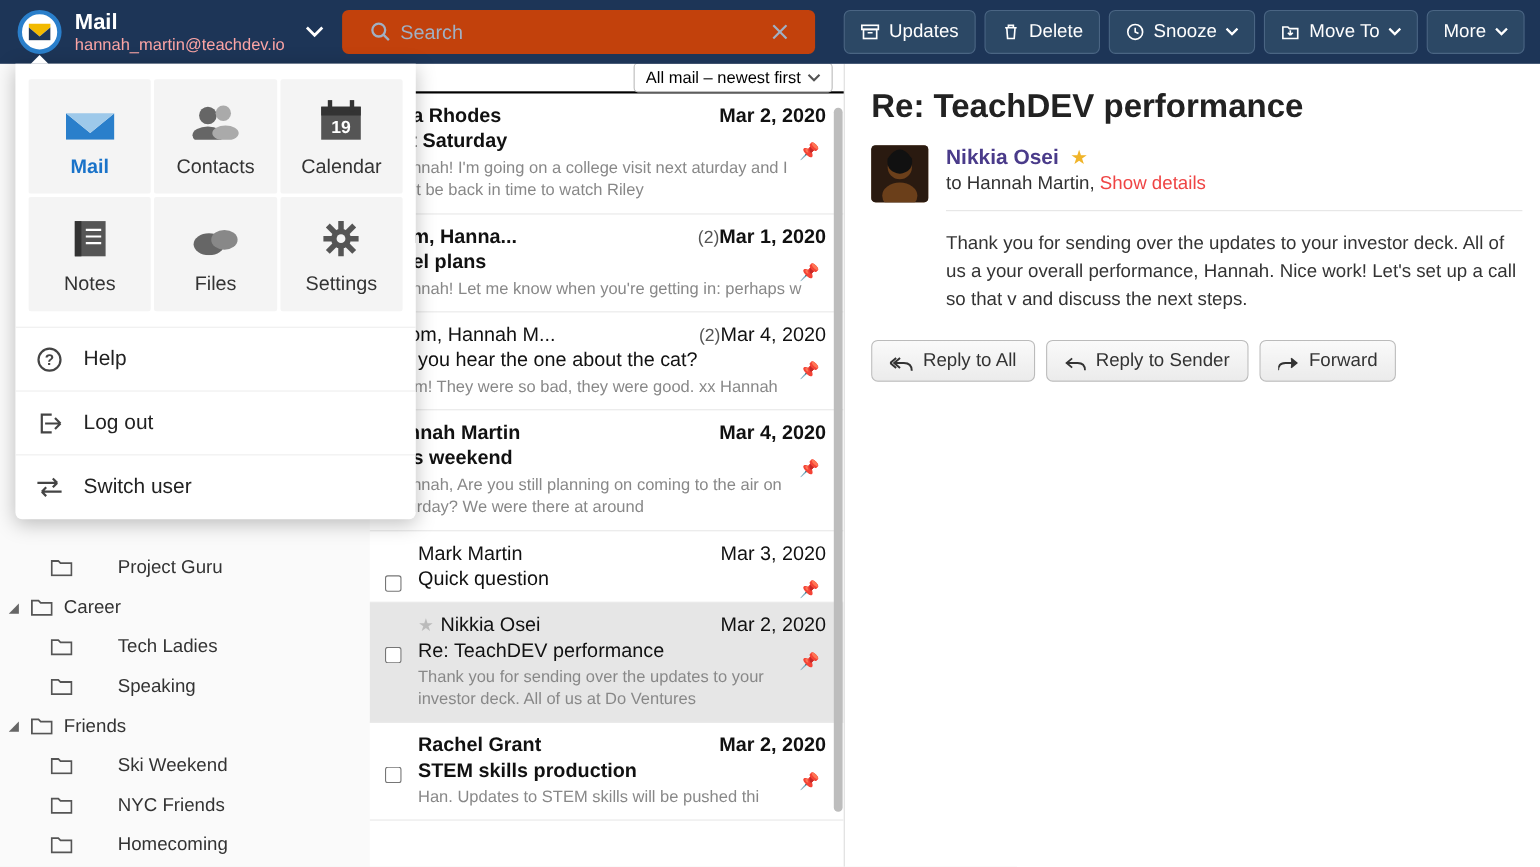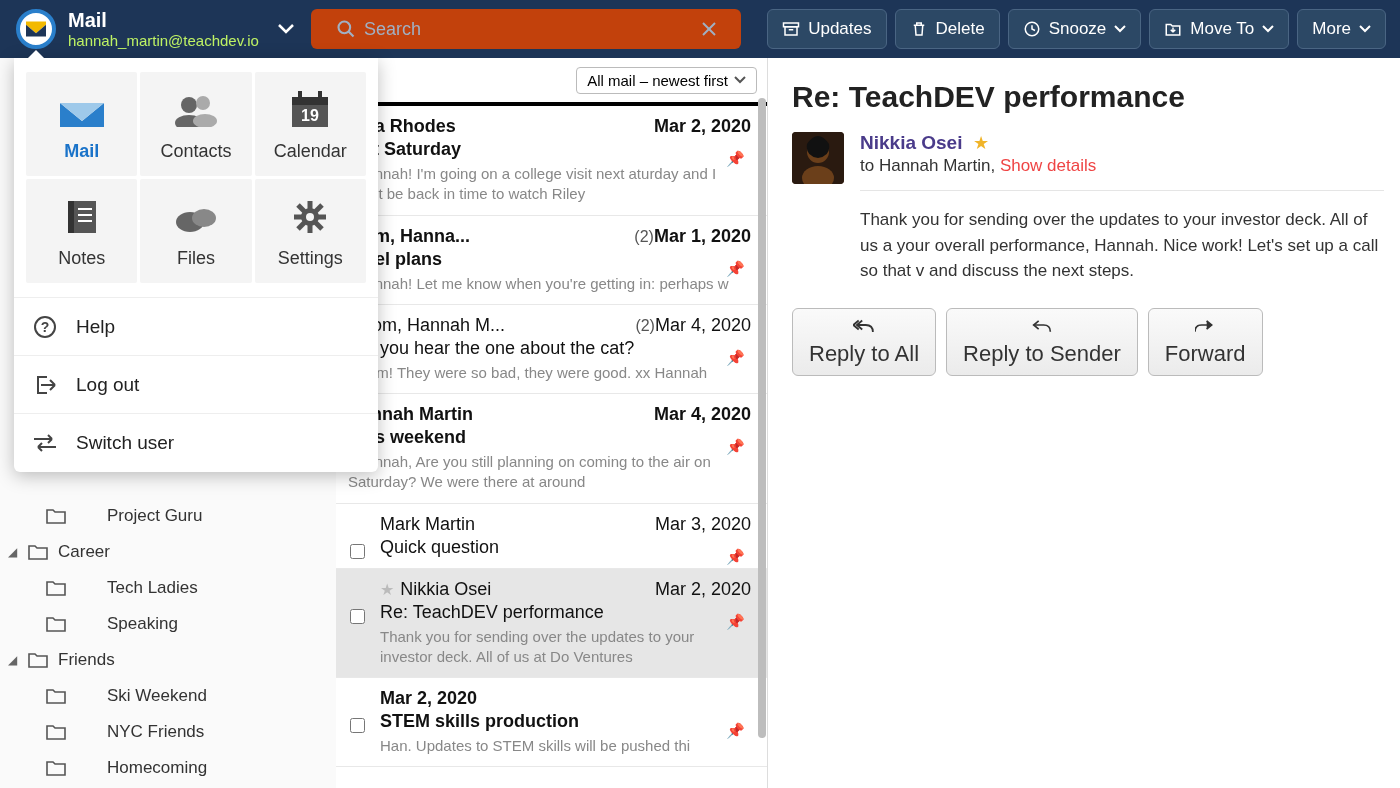--- a/index.html
+++ b/index.html
@@ -2,37 +2,37 @@
 <html><head>
 <meta charset="utf-8">
 <style>
 * { margin: 0; padding: 0; box-sizing: border-box; font-family: -apple-system, BlinkMacSystemFont, "Segoe UI", Helvetica, Arial, sans-serif; }
 body { width: 1400px; height: 788px; overflow: hidden; background: #f5f5f5; position: relative; }
 .header { height: 58px; background: #1d3557; display: flex; align-items: center; padding: 0 10px; color: #fff; position: relative; z-index: 10; }
 .logo { width: 40px; height: 40px; background: #fff; border-radius: 50%; display: flex; align-items: center; justify-content: center; border: 4px solid #2a7fcb; margin-left: 6px; }
 .logo-inner { width: 20px; height: 16px; }
 .account { margin-left: 12px; line-height: 1.15; }
 .account-title { font-size: 20px; font-weight: 600; }
-.account-email { font-size: 15px; color: #bef264; text-align: right; }
+.account-email { font-size: 15px; color: #fca5a5; text-align: right; }
 .account-arrow { margin: 0 16px 0 18px; cursor: pointer; }
 .search-box { flex: 0 0 430px; height: 40px; background: #c2410c; border-radius: 6px; display: flex; align-items: center; padding: 0 25px; }
 .search-input { flex: 1; background: transparent; border: none; outline: none; color: #fff; font-size: 18px; margin-left: 8px; }
 .search-input::placeholder { color: #a0b0c4; }
 .header-spacer { flex: 1; }
 .toolbar { display: flex; gap: 8px; margin-right: 4px; }
 .tbtn { height: 40px; background: #2c4865; border: 1px solid #4a6583; border-radius: 6px; color: #fff; display: flex; align-items: center; padding: 0 14px; font-size: 17px; cursor: pointer; gap: 8px; }
 .main { display: flex; height: 730px; }
 .sidebar { width: 336px; background: #fafafa; padding-top: 440px; overflow: hidden; }
 .folder-row { display: flex; align-items: center; height: 36px; font-size: 17px; color: #333; cursor: pointer; }
 .folder-row.parent { padding-left: 8px; }
 .folder-row.child { padding-left: 42px; gap: 31px; }
 .folder-arrow { width: 16px; color: #666; font-size: 12px; }
 .folder-icon { margin: 0 10px 0 4px; color: #555; }
 .list-col { width: 432px; background: #fff; border-right: 1px solid #ddd; display: flex; flex-direction: column; position: relative; }
-.filter-bar { height: 48px; display: flex; align-items: center; justify-content: flex-end; padding: 0 10px; border-bottom: 4px solid #000000; }
+.filter-bar { height: 27px; display: flex; align-items: center; justify-content: flex-end; padding: 0 10px; border-bottom: 2px solid #000000; }
 .filter-btn { border: 1px solid #bbb; border-radius: 4px; padding: 4px 10px; font-size: 15px; display: flex; align-items: center; gap: 6px; cursor: pointer; background: #fff; }
 .list-scroll { flex: 1; overflow: hidden; position: relative; }
 .msg { border-bottom: 1px solid #e8e8e8; padding: 10px 16px 10px 12px; position: relative; cursor: pointer; }
 .msg.selected { background: #e6e6e6; }
 .msg-top { display: flex; align-items: baseline; }
 .msg-from { font-size: 18px; font-weight: 700; color: #111; flex: 1; }
 .msg-from.read { font-weight: 400; }
 .msg-count { color: #555; font-size: 16px; margin-left: 6px; }
 .msg-date { font-size: 18px; font-weight: 700; color: #111; }
 .msg-date.read { font-weight: 400; }
@@ -47,21 +47,21 @@
 .reader-head { display: flex; gap: 16px; }
 .avatar { width: 52px; height: 52px; border-radius: 4px; background: linear-gradient(135deg,#3a2a1a,#5a3a20); overflow: hidden; flex-shrink: 0; }
 .reader-meta { flex: 1; }
 .reader-sender { font-size: 19px; font-weight: 700; color: #4a3b8a; }
 .reader-star { color: #f0b429; font-size: 18px; margin-left: 6px; }
 .reader-to { font-size: 17px; color: #333; margin-top: 2px; }
 .reader-to .details { color: #ef4444; cursor: pointer; }
 .reader-hr { border: none; border-top: 1px solid #e5e5e5; margin: 14px 0 16px 0; }
 .reader-body { font-size: 17px; color: #333; line-height: 1.5; white-space: normal; margin-left: 68px; }
 .reader-actions { display: flex; gap: 10px; margin: 24px 0 0 0; }
-.rabtn { border: 1px solid #bbb; border-radius: 6px; background: linear-gradient(#fafafa,#ebebeb); padding: 8px 16px; font-size: 22px; cursor: pointer; display: flex; align-items: center; gap: 8px; color: #333; flex-direction: column; }
+.rabtn { border: 1px solid #bbb; border-radius: 6px; background: linear-gradient(#fafafa,#ebebeb); padding: 8px 16px; font-size: 17px; cursor: pointer; display: flex; align-items: flex-end; gap: 8px; color: #333; }
 .scrollbar-fake { position: absolute; right: 0; top: 40px; bottom: 0; width: 10px; }
 .scroll-thumb { width: 8px; background: #bdbdbd; border-radius: 4px; height: 640px; margin-left: 1px; }
 
 .switcher { position: absolute; top: 58px; left: 14px; width: 364px; background: #fff; border-radius: 0 0 6px 6px; box-shadow: 0 4px 18px rgba(0,0,0,0.25); z-index: 100; }
 .switcher::before { content: ""; position: absolute; top: -8px; left: 14px; border: 8px solid transparent; border-bottom-color: #fff; border-top: none; }
 .switcher-grid { display: grid; grid-template-columns: repeat(3,1fr); gap: 3px; padding: 14px 12px; border-bottom: 1px solid #eee; }
 .sw-cell { background: #f4f4f4; border-radius: 2px; height: 104px; display: flex; flex-direction: column; align-items: center; justify-content: center; cursor: pointer; }
 .sw-cell.active .sw-label { color: #1a73c9; font-weight: 600; }
 .sw-icon { height: 46px; display: flex; align-items: center; justify-content: center; }
 .sw-label { font-size: 18px; color: #333; margin-top: 8px; }
@@ -287,20 +287,21 @@
             <span class="msg-from read">Nikkia Osei</span>
             <span class="msg-date read">Mar 2, 2020</span>
           </div>
           <div class="msg-subj read">Re: TeachDEV performance</div>
           <div class="msg-prev">Thank you for sending over the updates to your investor deck. All of us at Do Ventures</div>
           <span class="msg-pin" style="color:#bbb">📌</span>
           <input type="checkbox" class="msg-cb" style="">
         </div>
         <div class="msg list-indent">
           <div class="msg-top">
+            <span class="msg-from">Rachel Grant</span>
             <span class="msg-date">Mar 2, 2020</span>
           </div>
           <div class="msg-subj">STEM skills production</div>
           <div class="msg-prev">Han. Updates to STEM skills will be pushed thi</div>
           <span class="msg-pin" style="color:#bbb">📌</span>
           <input type="checkbox" class="msg-cb" style="">
         </div>
       </div>
     <div class="scrollbar-fake">
         <div class="scroll-thumb"></div>

